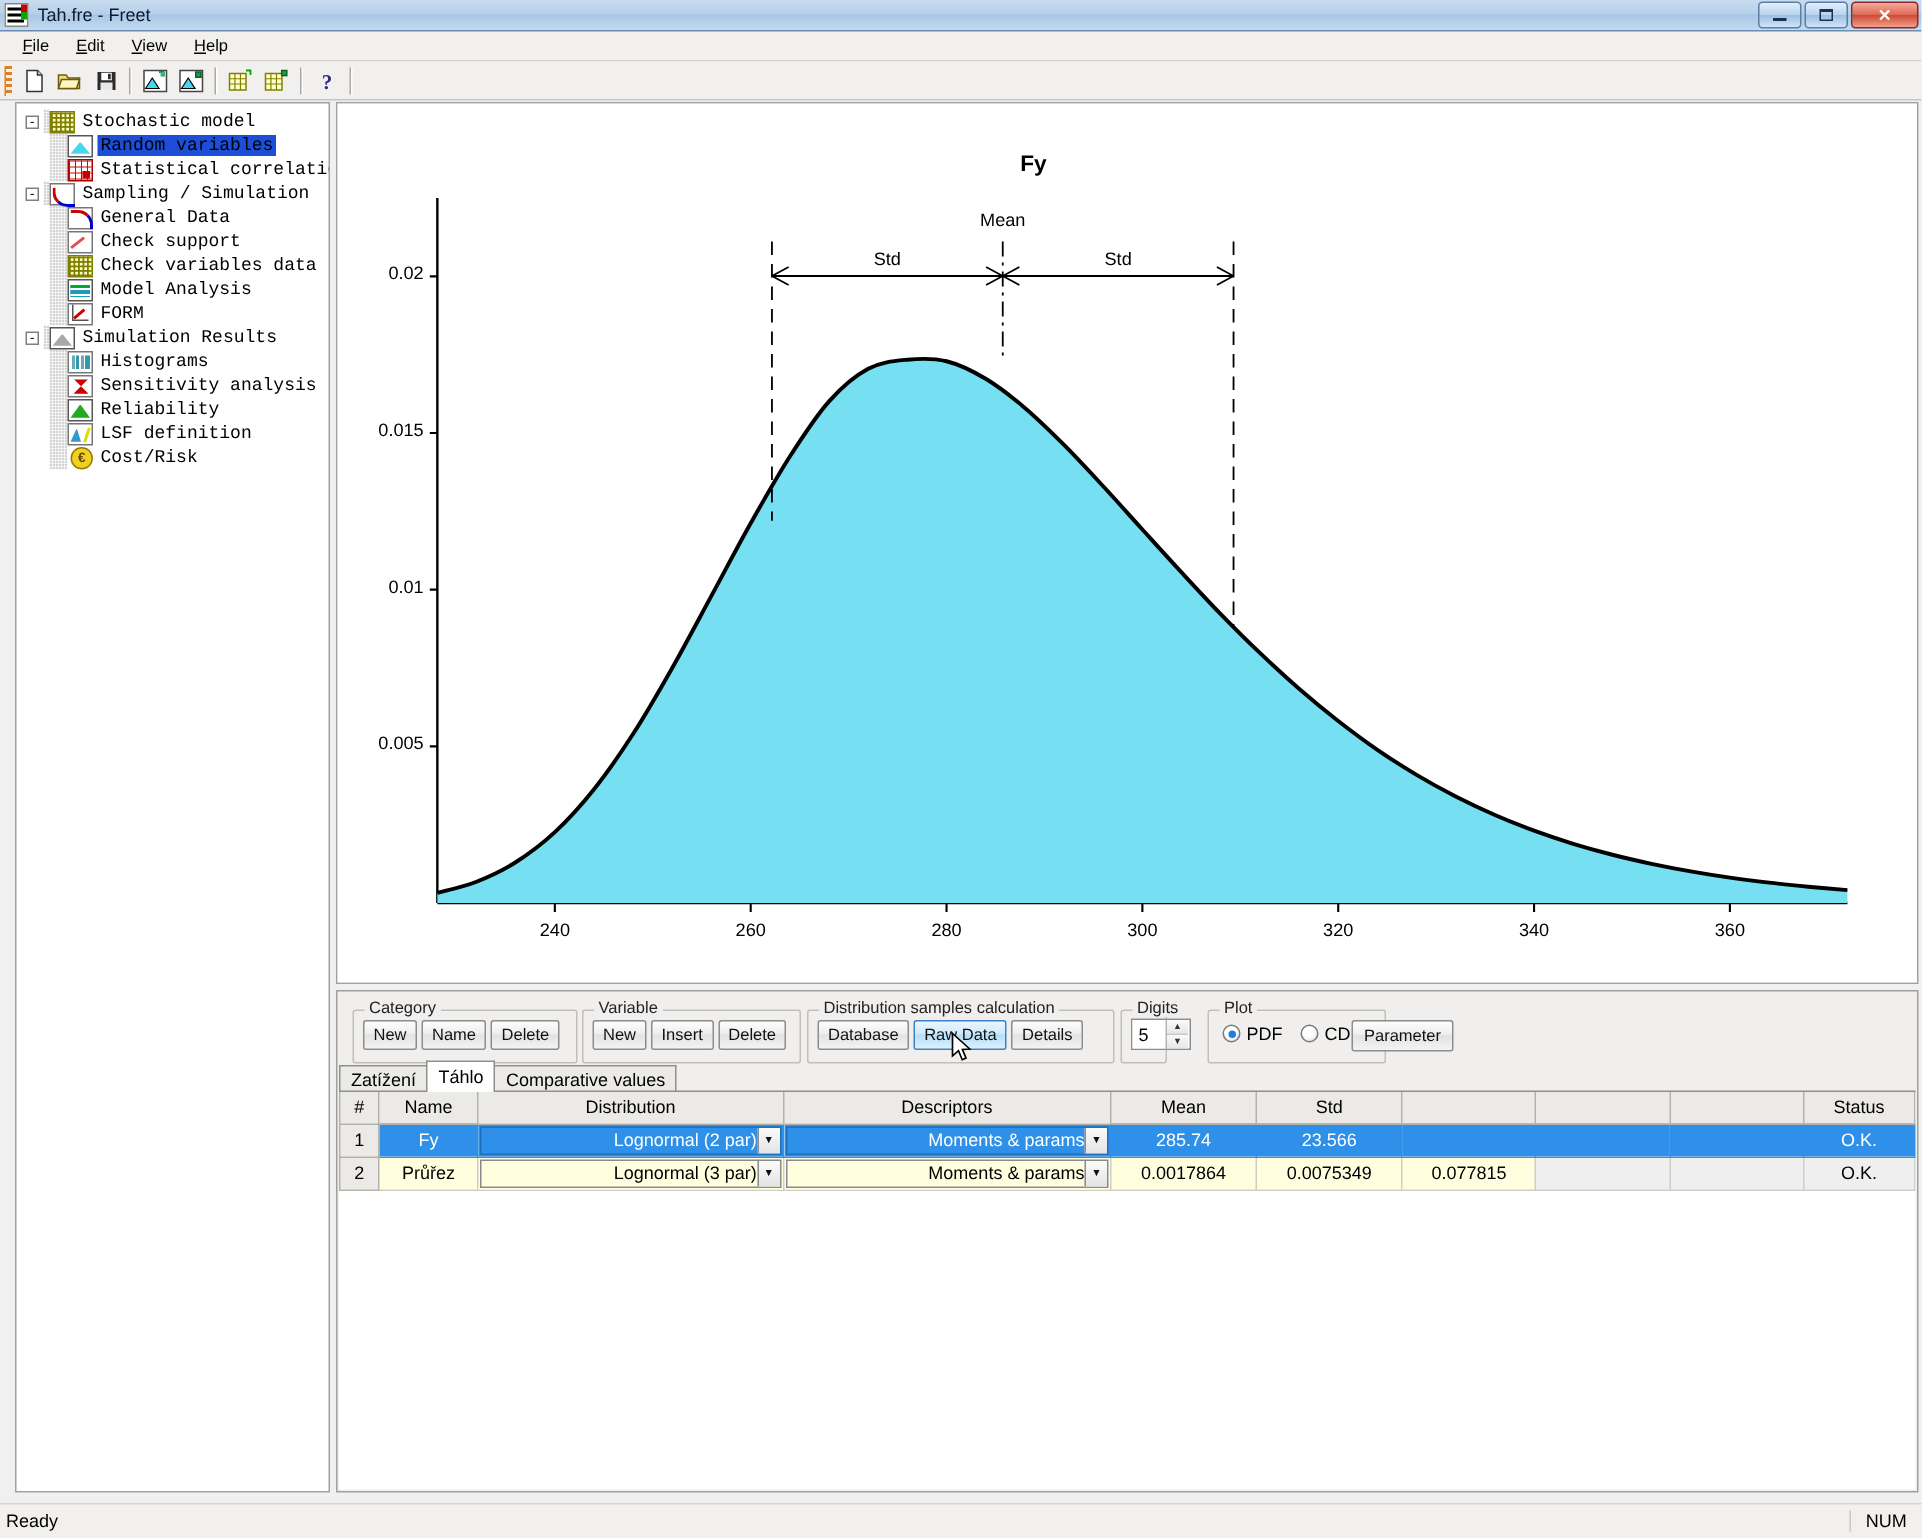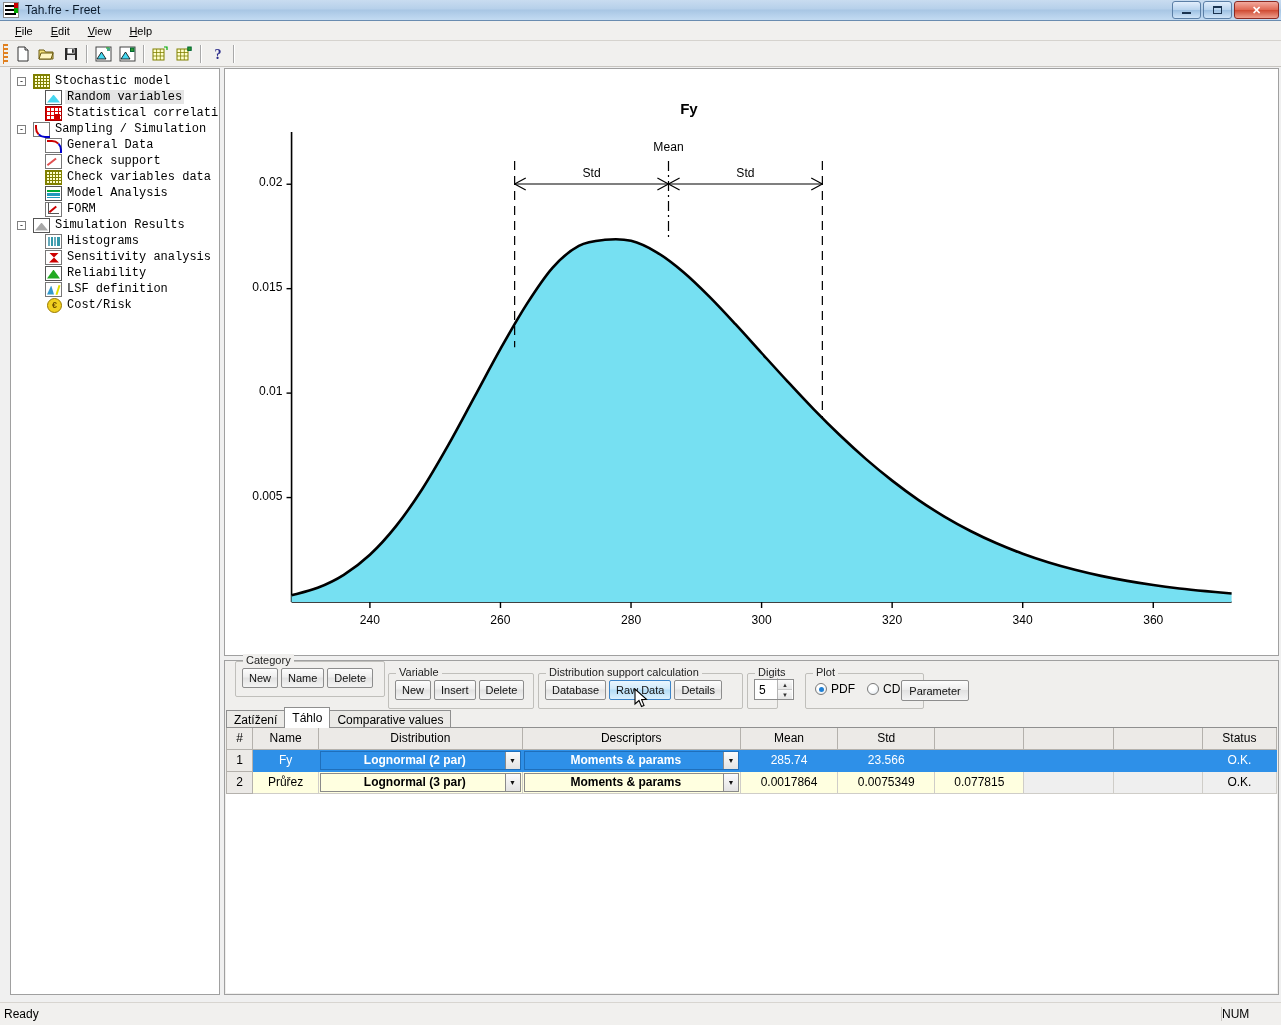--- a/index.html
+++ b/index.html
@@ -79,21 +79,21 @@
   .tnode .expander {
     width: 9px; height: 9px; border: 1px solid #808080; background: #fff;
     display: flex; align-items: center; justify-content: center;
     font-size: 9px; line-height: 7px; color: #000; margin-right: 3px; flex: 0 0 auto;
   }
   .tnode .dots { width: 12px; height: 16px; flex: 0 0 auto;
      background-image: radial-gradient(circle, #808080 0.6px, transparent 0.7px);
      background-size: 2px 2px; opacity: .8; }
   .tnode .ticon { width: 17px; height: 15px; margin-right: 3px; flex: 0 0 auto; position: relative; }
   .tnode .tlabel { padding: 0 2px; font-family: Liberation Mono, monospace; }
-  .tnode .tlabel.sel { background: #e5e5e5; }
+  .tnode .tlabel.sel { background: #1d4ed8; }
   .indent0 { padding-left: 0px; }
   .indent1 { padding-left: 16px; }
 
   
   .ic-grid { background: #ffffcc; border: 1px solid #808000;
      background-image: linear-gradient(to right, #808000 1px, transparent 1px), linear-gradient(to bottom, #808000 1px, transparent 1px);
      background-size: 3px 3px; }
   .ic-mount { background: #fff; border: 1px solid #555; overflow:hidden; }
   .ic-mount:after { content:''; position:absolute; left:1px; bottom:1px; width:13px; height:8px; background:#46d7f0;
      clip-path: polygon(0 100%, 50% 0, 100% 100%); }
@@ -204,35 +204,35 @@
   td.num { text-align: center; }
   td.idx { background:#eceae7 !important; color:#000 !important; border-color:#b4b1ac !important; }
   tr.sel td.idx { background:#eceae7 !important; color:#000 !important; }
   .status-ok-alt { color:#d98600; }
   .combo-cell { position: relative; padding: 0 !important; }
   .combo {
     position:absolute; inset:1px; display:flex; align-items:center;
     border:1px solid #8a8a8a; background:#ffffe0; font-size:12px;
   }
   tr.sel .combo { background:#2e90e8; color:#fff; border-color:#1f6fbb; }
-  .combo .ctext { flex:1; padding-left:4px; text-align:center; white-space:nowrap; overflow:hidden;font-weight:bold; }
+  .combo .ctext { flex:1; padding-left:4px; text-align:right; white-space:nowrap; overflow:hidden; }
   .combo .carrow {
     width:15px; align-self:stretch; border-left:1px solid #8a8a8a;
     background: linear-gradient(to bottom,#fbfbfb,#e3e3e3);
     display:flex; align-items:center; justify-content:center; font-size:7px; color:#111;
   }
 
   
   #statusbar {
     position: absolute; left:0; right:0; bottom:0; height: 23px;
     background: #f1f0ee; border-top: 1px solid #d8d5d0;
     display: flex; align-items: center; font-size: 12px;
   }
   #status-text { padding-left: 4px; flex: 1; }
-  #status-num { width: 60px; border-left:1px solid #c9c6c1; }
+  #status-num { width: 48px; text-align:center; border-left:1px solid #c9c6c1; }
 
   
   #cursor { position:absolute; left:634px; top:688px; width:14px; height:20px; z-index:50; pointer-events:none; }
 </style>
 </head>
 <body>
 
 <div id="titlebar">
   <div id="app-icon">
     <div class="bar b1"></div>
@@ -468,40 +468,40 @@
             <path d="M 439.70611111111117 115 L 428.70611111111117 109 M 439.70611111111117 115 L 428.70611111111117 121" stroke="#000" stroke-width="1.2" fill="none"></path>
             <text x="439.70611111111117" y="82" text-anchor="middle" font-family="Liberation Sans, sans-serif" font-size="12" fill="#000">Mean</text>
             <text x="363.4309722222223" y="108" text-anchor="middle" font-family="Liberation Sans, sans-serif" font-size="12" fill="#000">Std</text>
             <text x="515.98125" y="108" text-anchor="middle" font-family="Liberation Sans, sans-serif" font-size="12" fill="#000">Std</text>
           </g>
       </svg>
     </div>
 
     <div id="panel-box">
 
-      <div class="grp" style="left:10px; top:0; width:150px; height:36px;">
+      <div class="grp" style="left:10px; top:12px; width:150px; height:36px;">
         <span class="grp-title">Category</span>
         <div style="position:absolute; left:6px; top:6px; display:flex; gap:3px;">
           <div class="btn">New</div>
           <div class="btn">Name</div>
           <div class="btn">Delete</div>
         </div>
       </div>
 
       <div class="grp" style="left:163px; top:12px; width:146px; height:36px;">
         <span class="grp-title">Variable</span>
         <div style="position:absolute; left:6px; top:6px; display:flex; gap:3px;">
           <div class="btn">New</div>
           <div class="btn">Insert</div>
           <div class="btn">Delete</div>
         </div>
       </div>
 
       <div class="grp" style="left:313px; top:12px; width:205px; height:36px;">
-        <span class="grp-title">Distribution support calculation</span>
+        <span class="grp-title">Distribution samples calculation</span>
         <div style="position:absolute; left:6px; top:6px; display:flex; gap:3px;">
           <div class="btn">Database</div>
           <div class="btn hover">Raw Data</div>
           <div class="btn">Details</div>
         </div>
       </div>
 
       <div class="grp" style="left:522px; top:12px; width:31px; height:36px;">
         <span class="grp-title">Digits</span>
         <div class="spin-wrap" style="position:absolute; left:6px; top:5px; width:40px;">

